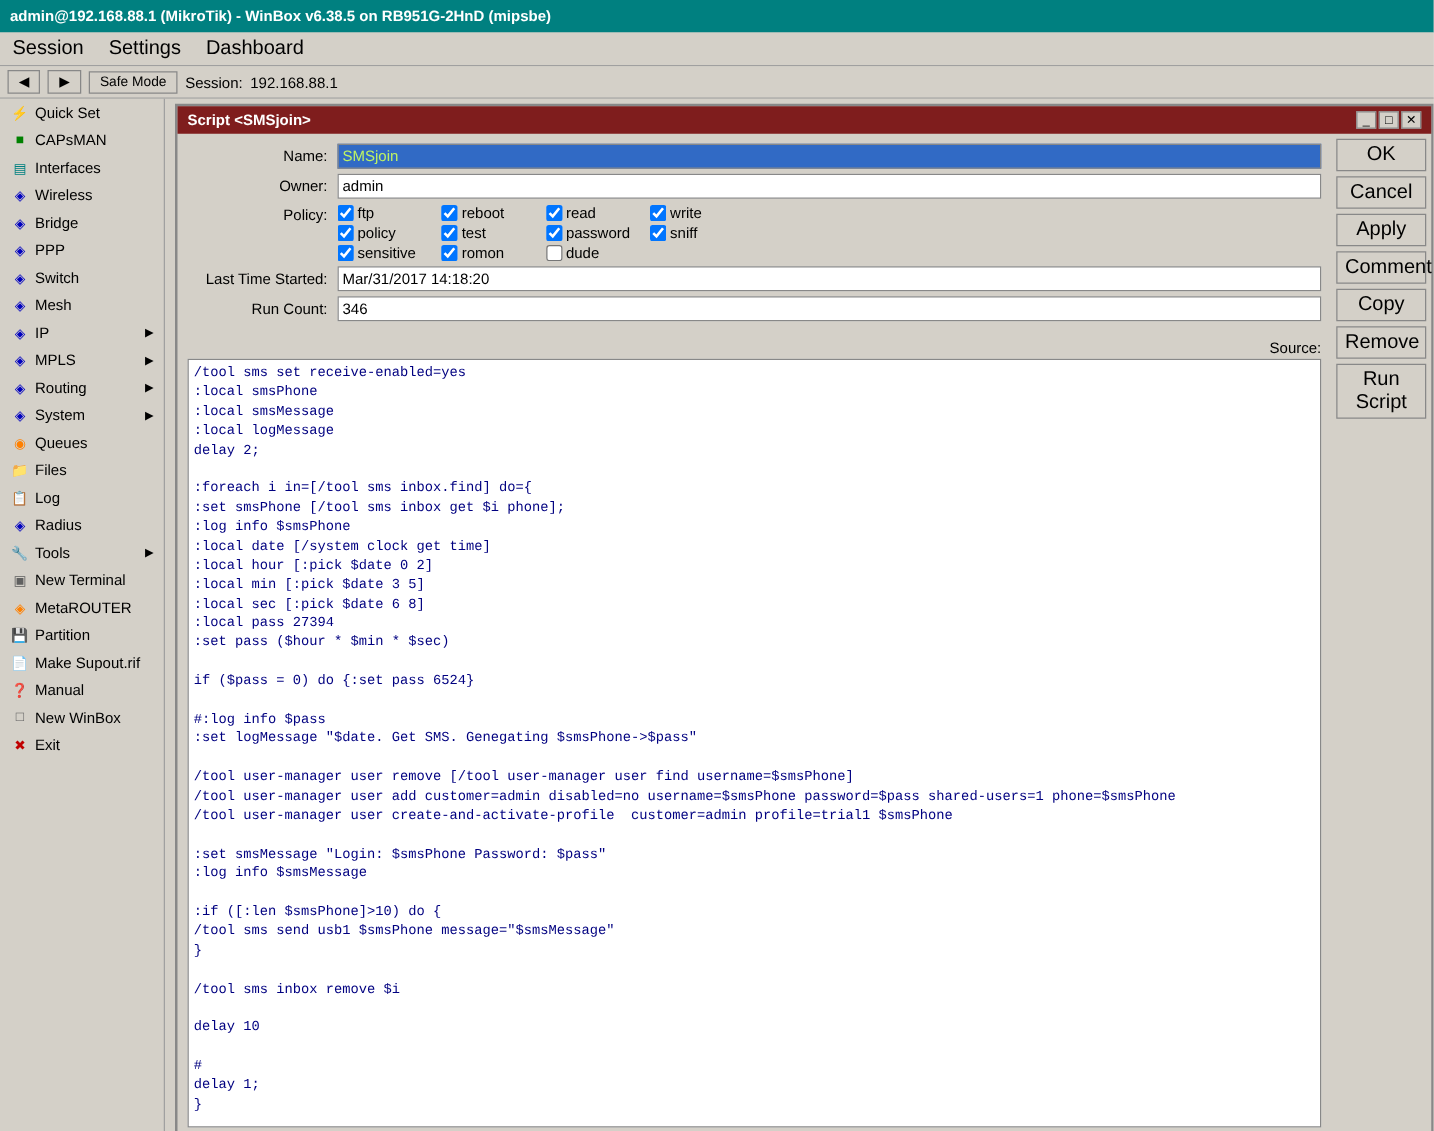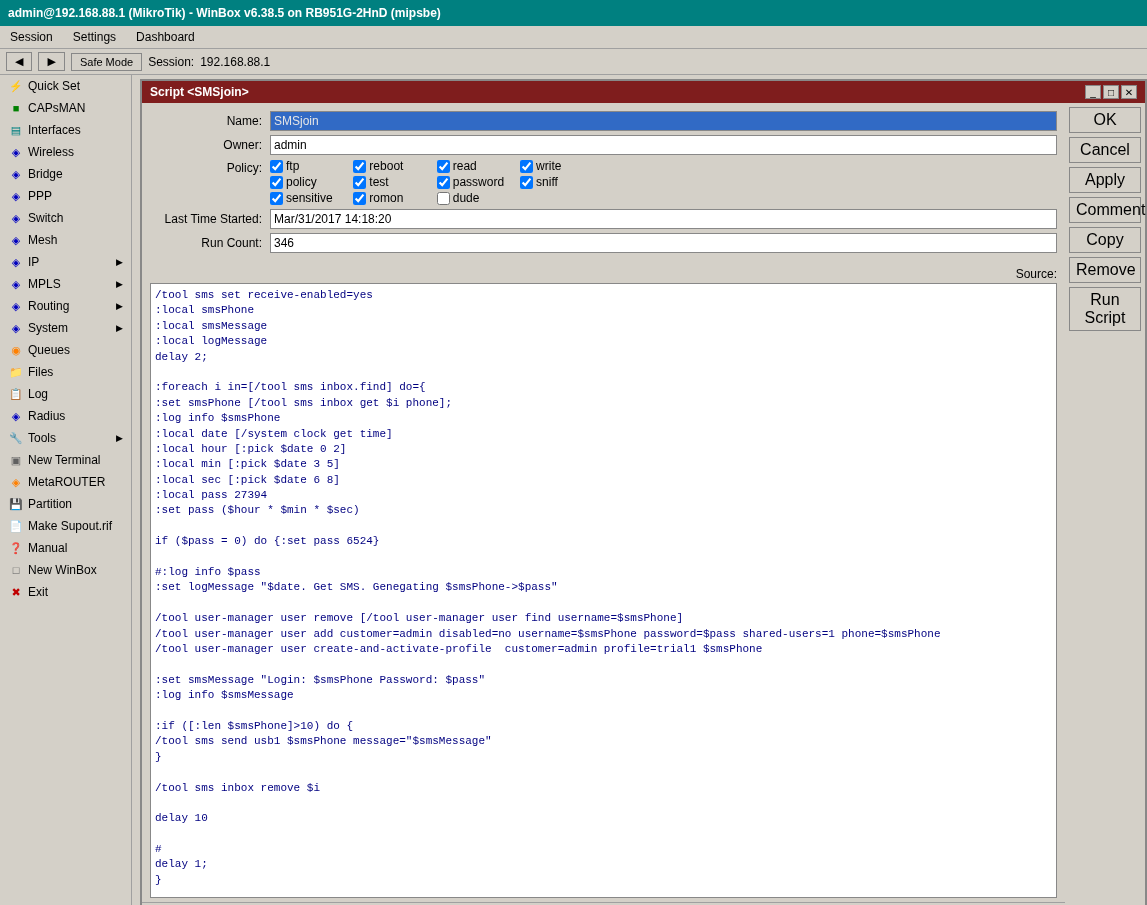--- a/index.html
+++ b/index.html
@@ -3,21 +3,21 @@
   <meta charset="utf-8">
   <style>
     * { box-sizing: border-box; margin: 0; padding: 0; }
     body { font-family: 'Segoe UI', Tahoma, Geneva, Verdana, sans-serif; font-size: 12px; background: #d4d0c8; overflow: hidden; width: 1147px; height: 905px; }
 
     
     .title-bar { background: #008080; color: white; padding: 6px 8px; font-size: 12px; font-weight: bold; display: flex; align-items: center; }
 
     
     .menu-bar { background: #d4d0c8; padding: 2px 4px; display: flex; gap: 8px; border-bottom: 1px solid #a0a0a0; }
-    .menu-bar span { padding: 2px 6px; cursor: default; font-size: 12px; }
+    .menu-bar span { padding: 2px 6px; cursor: default; font-size: 16px; }
 
     
     .toolbar { background: #d4d0c8; padding: 3px 6px; display: flex; align-items: center; gap: 6px; border-bottom: 1px solid #a0a0a0; }
     .toolbar-btn { background: #d4d0c8; border: 1px solid #888; padding: 2px 8px; font-size: 11px; cursor: pointer; }
     .session-label { font-size: 12px; }
 
     
     .main-layout { display: flex; height: calc(905px - 56px); }
 
     
@@ -38,21 +38,21 @@
     .dialog-body { display: flex; height: calc(100% - 22px); }
     .dialog-form { flex: 1; overflow: hidden; display: flex; flex-direction: column; }
     .dialog-btns { width: 80px; padding: 4px; display: flex; flex-direction: column; gap: 4px; flex-shrink: 0; }
     .dialog-btn { background: #d4d0c8; border: 1px solid #888; padding: 3px 6px; font-size: 16px; cursor: pointer; text-align: center; }
 
     
     .form-area { padding: 8px; }
     .form-row { display: flex; align-items: center; margin-bottom: 4px; }
     .form-label { width: 120px; text-align: right; padding-right: 8px; font-size: 12px; flex-shrink: 0; }
     .form-input { flex: 1; border: 1px solid #888; background: white; padding: 1px 3px; font-size: 12px; height: 20px; }
-    .form-input.highlight { background: #316ac5; color: #e5e5e5; }
+    .form-input.highlight { background: #316ac5; color: #bef264; }
 
     
     .policy-grid { display: grid; grid-template-columns: 1fr 1fr 1fr 1fr; gap: 2px 16px; }
     .policy-item { display: flex; align-items: center; gap: 3px; font-size: 12px; }
     .policy-item input[type=checkbox] { margin: 0; }
 
     
     .source-label-row { display: flex; justify-content: flex-end; padding: 2px 8px; font-size: 12px; margin-left: 27px; }
     .source-area { flex: 1; margin: 0 8px 4px 8px; border: 1px solid #888; background: white; overflow-y: scroll; overflow-x: auto; position: relative; }
     .source-content { font-family: 'Courier New', monospace; font-size: 11px; padding: 4px; white-space: pre; color: #000080; line-height: 1.4; }

